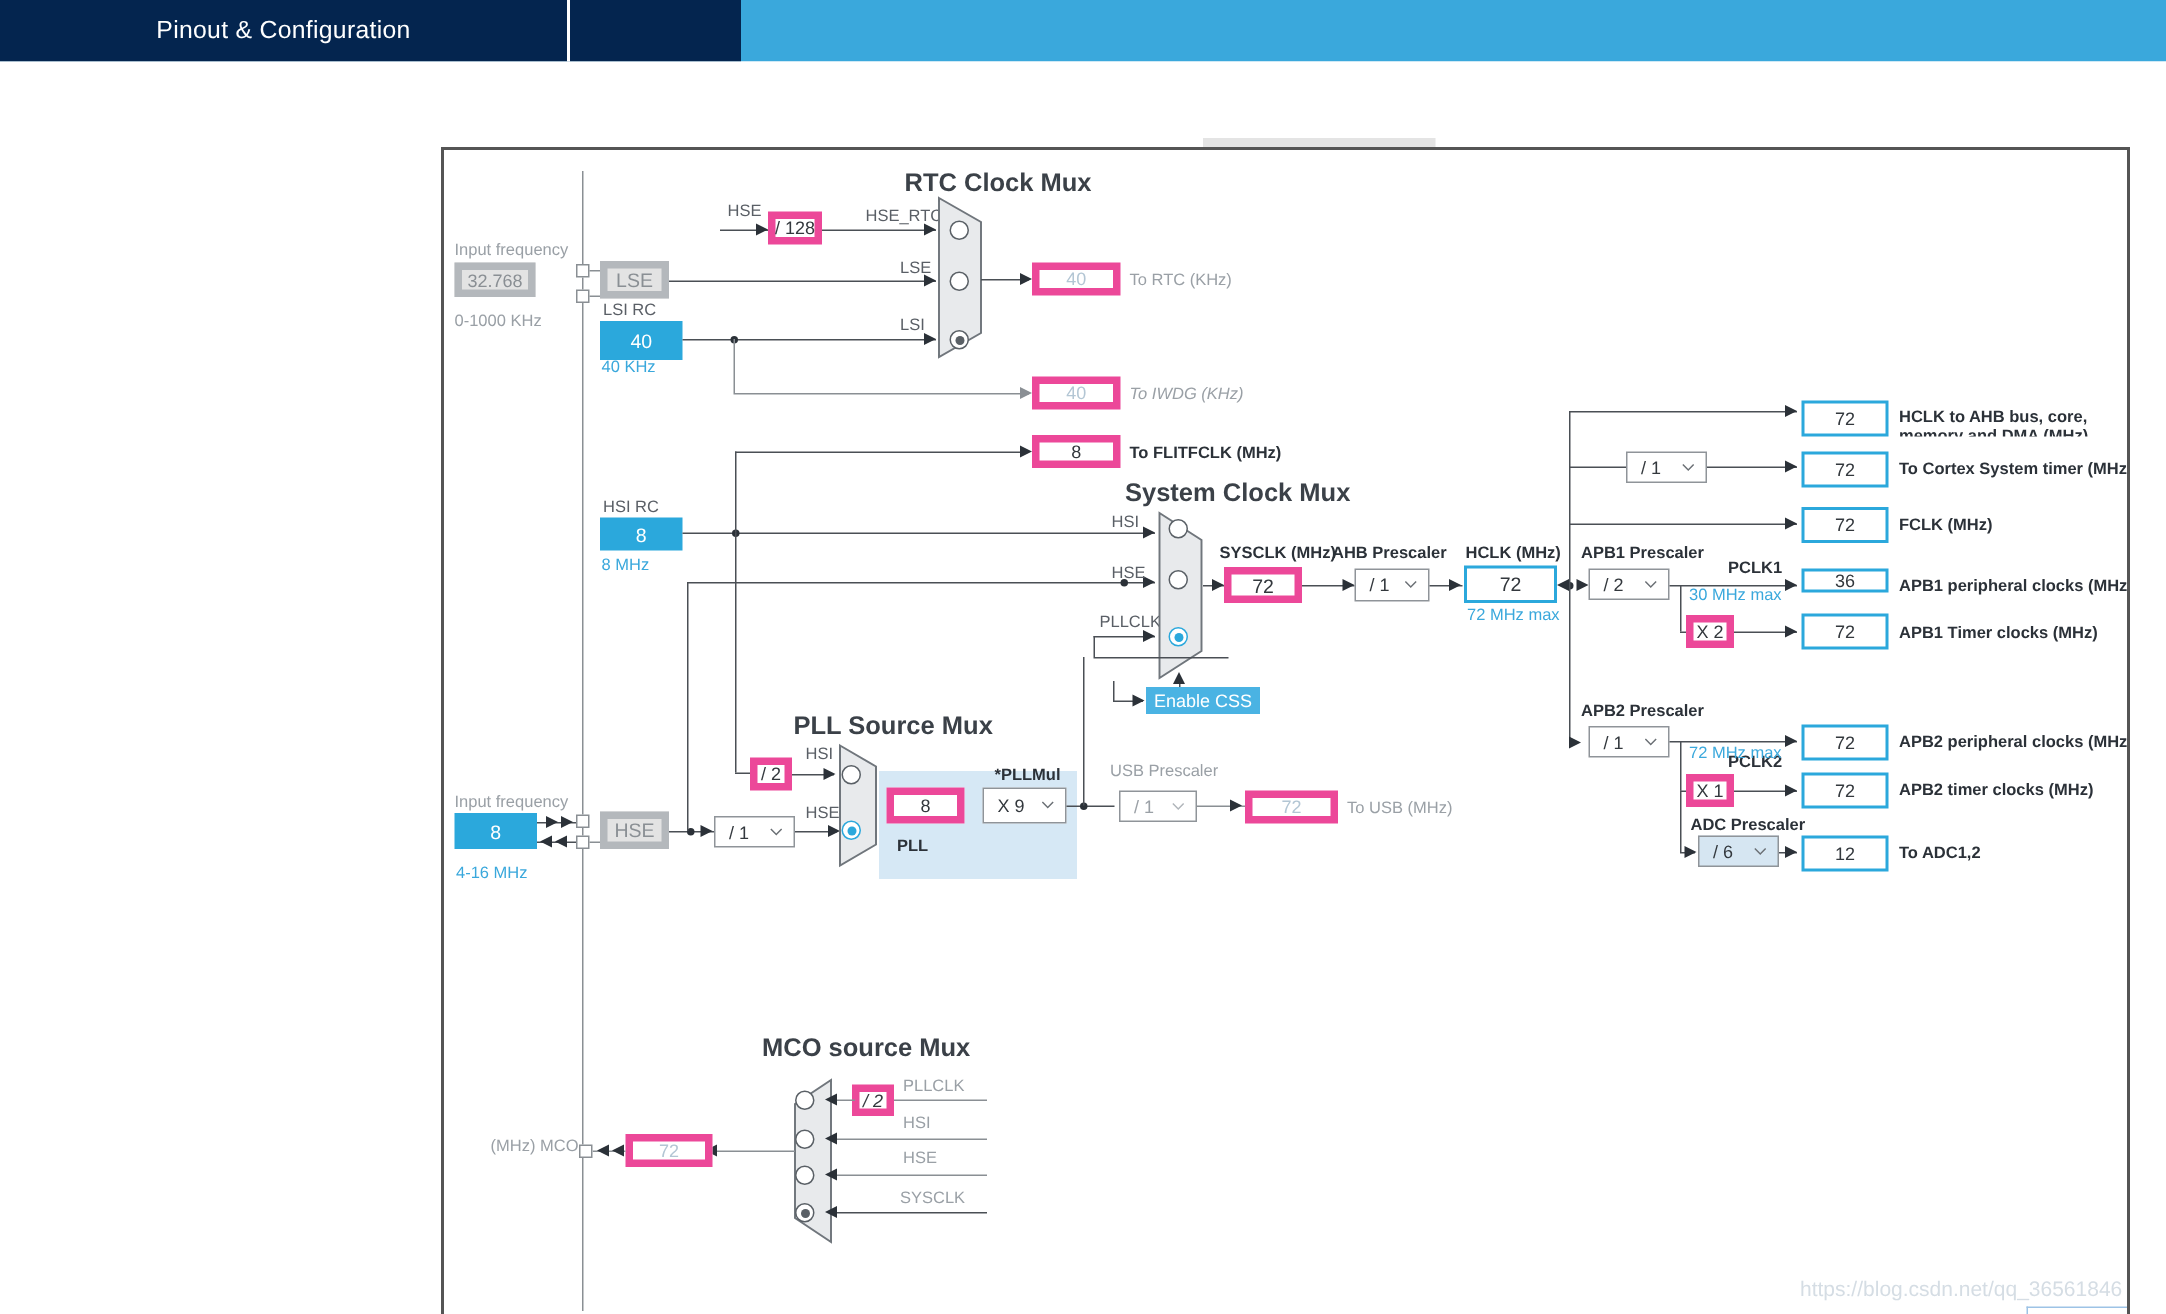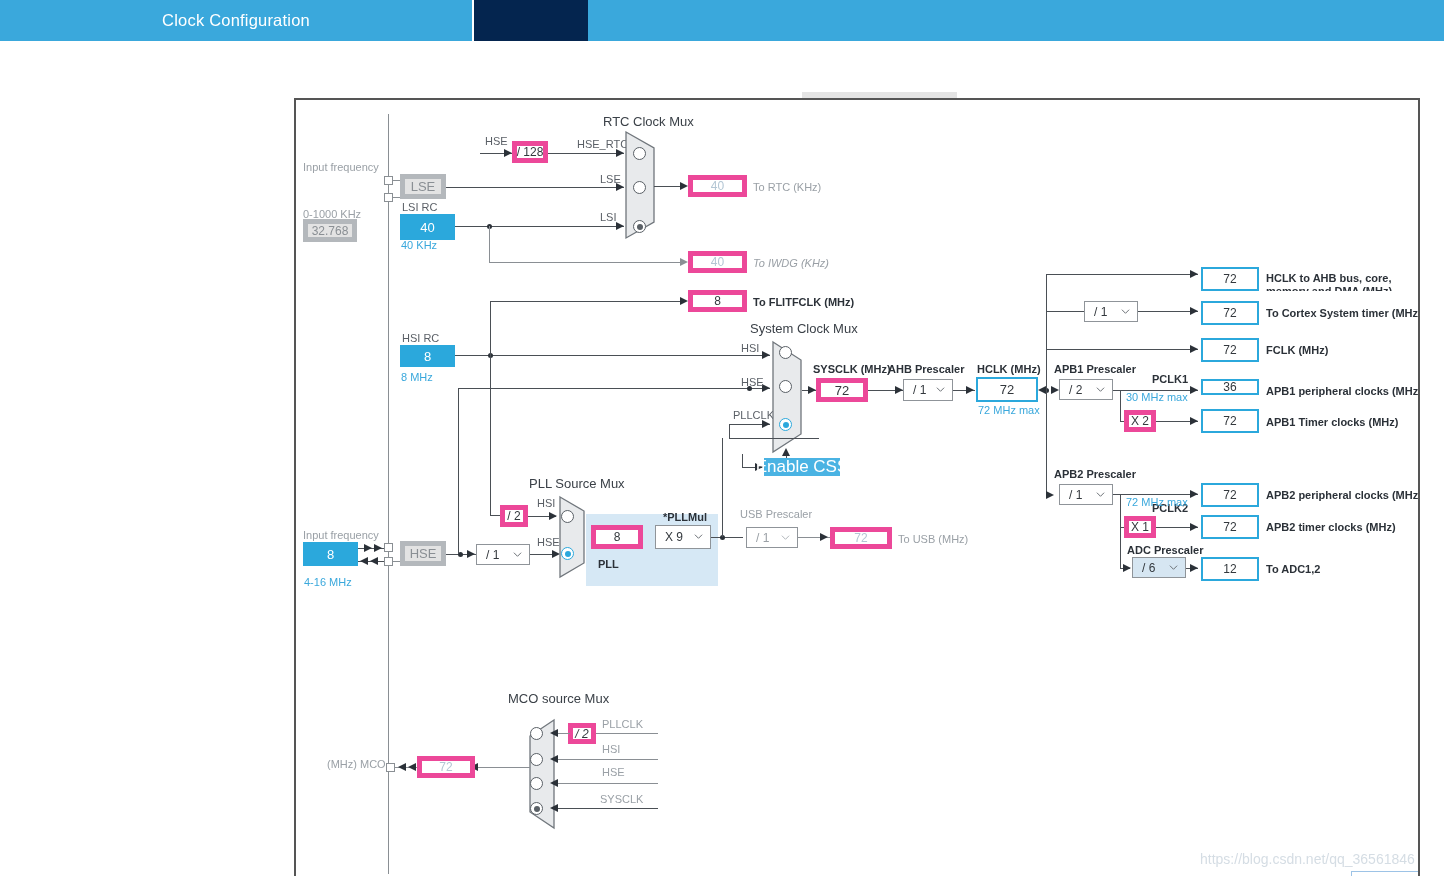--- a/index.html
+++ b/index.html
@@ -74,21 +74,21 @@
     position: absolute;
     font-size: 11px;
     color: #5a5f66;
     white-space: nowrap;
     user-select: none;
     line-height: 12px;
   }
   .lbl.dark { color: #2b3138; font-weight: bold; }
   .lbl.mut { color: #9aa0a6; }
   .lbl.blue { color: #3aa8dc; }
-  .lbl.title { color: #3b4148; font-weight: normal; font-size: 13px; }
+  .lbl.title { color: #3b4148; font-weight: bold; font-size: 17px; }
 
   .box {
     position: absolute;
     border: 5px solid #ec4899;
     background: #ffffff;
     display: flex; align-items: center; justify-content: center;
     font-size: 12px; color: #33383d;
     white-space: nowrap;
   }
   .box.grey { background: #e3e3e3; color: #8a8f94; border-color: #b4b8bc; }
@@ -143,21 +143,21 @@
   }
 
   .pin {
     position: absolute; width: 9px; height: 9px;
     border: 1px solid #8a8f94; background: #ffffff;
   }
 
   .css-badge {
     position: absolute;
     background: #4ab3e3; color: #ffffff;
-    font-size: 17px;
+    font-size: 12px;
     display: flex; align-items: center; justify-content: center;
     white-space: nowrap;
   }
 
   .pll-bg { position: absolute; background: #d6e8f5; }
 
   .watermark {
     position: absolute; font-size: 14px; color: #d5dde4;
     white-space: nowrap; user-select: none;
   }
@@ -165,22 +165,22 @@
     position: absolute; border: 1px solid #9dc3e6; border-bottom: none;
     background: #ffffff;
   }
 </style>
 </head>
 <body>
 
 <div id="root">
 
   <div class="tabbar">
-    <div class="tab t2 active">
-      <span>Clock Configuration</span>
+    <div class="tab t1 dark">
+      <span>Pinout &amp; Configuration</span>
     </div>
     <div class="tab t4 dark">
       <span></span>
     </div>
   </div>
 
   <div class="toolbar">
 
     <div class="tb-icon" style="left:551px;">
       <svg width="20" height="20" viewBox="0 0 20 20" fill="none" stroke="#3aa8dc" stroke-width="1.4">
@@ -227,21 +227,21 @@
       </svg>
     </div>
   </div>
 
   <div class="canvas">
   <div class="scene">
 
     <div class="v soft" style="left:386px; top:112px; height:760px;"></div>
 
     <div class="lbl mut" style="left:301px; top:159px;">Input frequency</div>
-    <div class="box grey" style="left:301px; top:173px; width:54px; height:23px;margin-top:44px;">32.768</div>
+    <div class="box grey" style="left:301px; top:173px; width:54px; height:23px;">32.768</div>
     <div class="lbl mut" style="left:301px; top:206px;">0-1000 KHz</div>
 
     <div class="pin" style="left:382px; top:174px;"></div>
     <div class="pin" style="left:382px; top:191px;"></div>
     <div class="h soft" style="left:391px; top:178px; width:8px;"></div>
     <div class="h soft" style="left:391px; top:195px; width:8px;"></div>
 
     <div class="box grey" style="left:398px; top:172px; width:46px; height:25px; font-size:13px;">LSE</div>
 
     <div class="lbl" style="left:400px; top:199px;">LSI RC</div>

